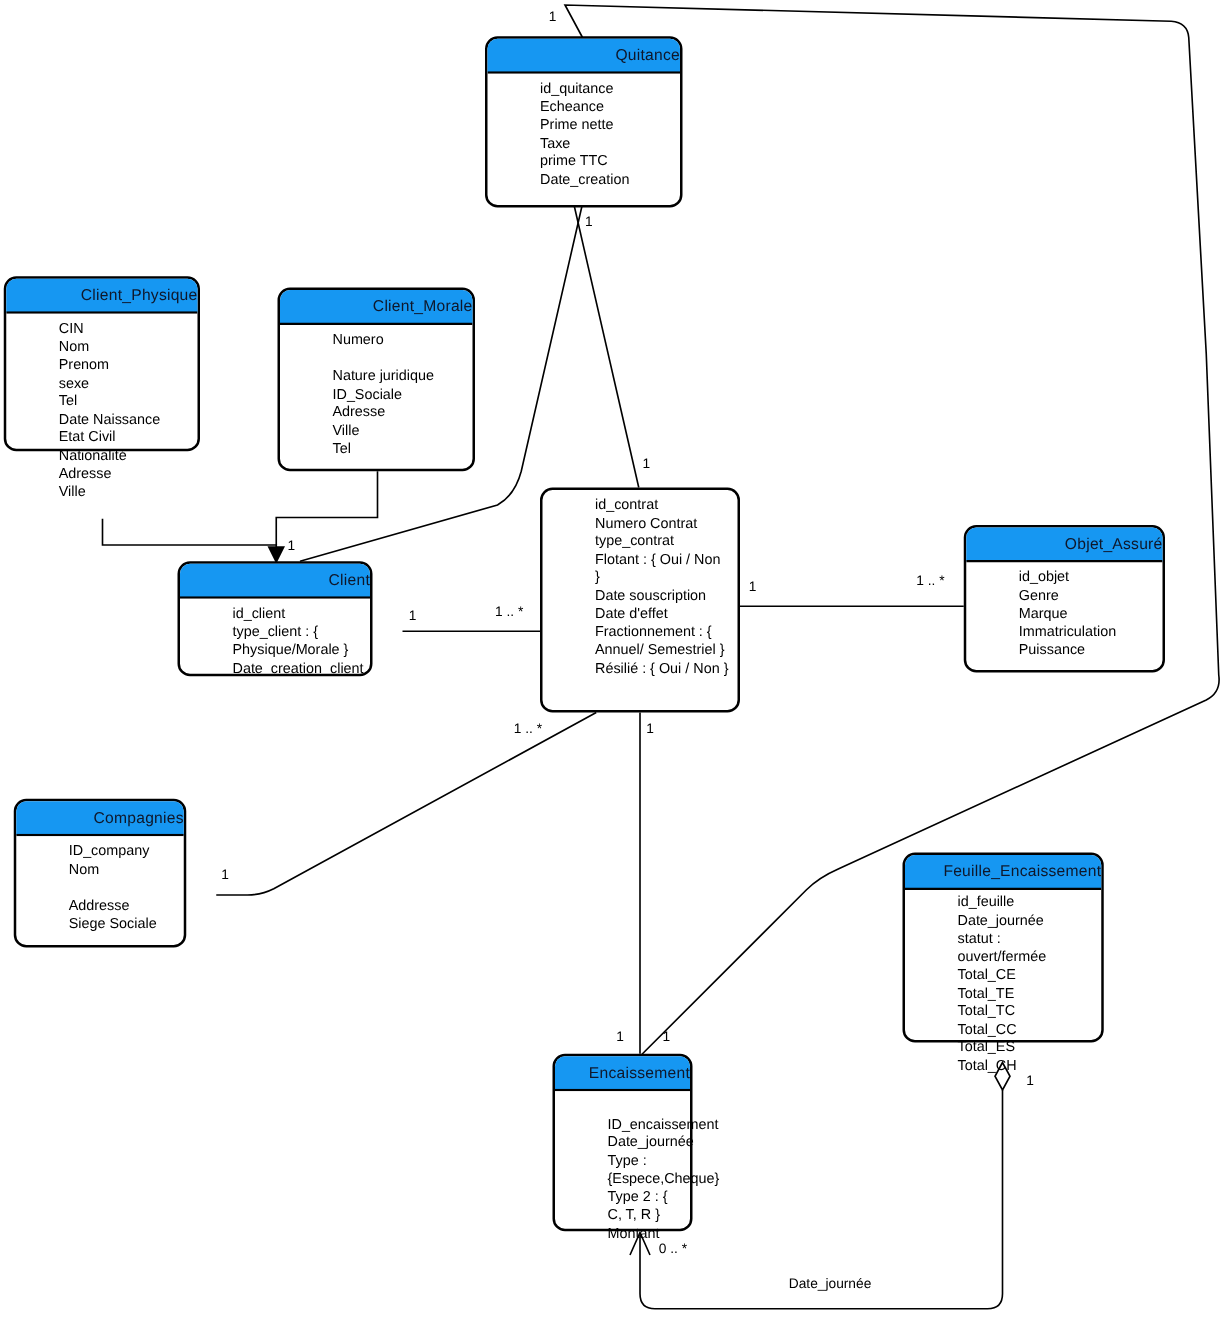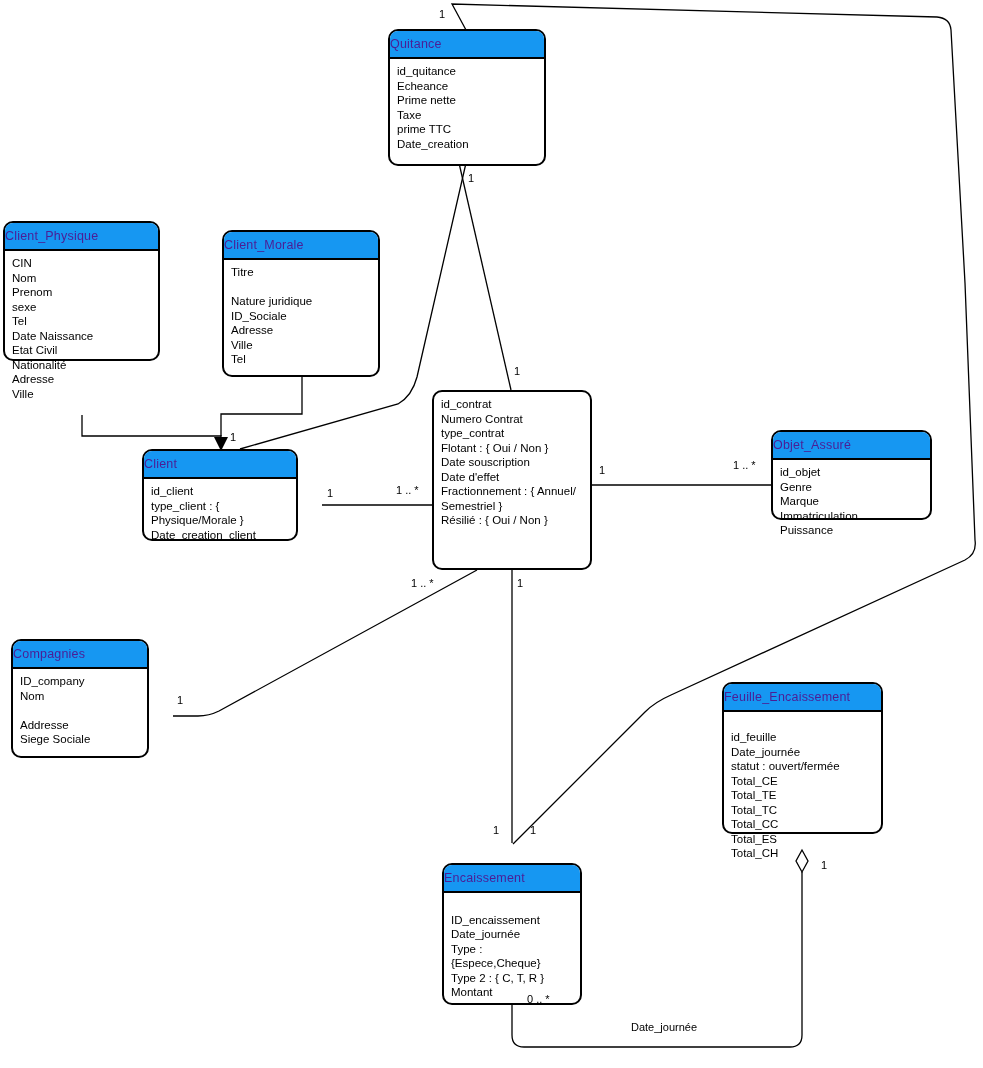--- a/index.html
+++ b/index.html
@@ -2,24 +2,24 @@
 <html><head>
 <meta charset="utf-8">
 <style>
   html,body{margin:0;padding:0;background:#ffffff;}
   #canvas{position:relative;width:983px;height:1068px;background:#ffffff;overflow:hidden;
           font-family:"Liberation Sans", sans-serif;color:#000;}
   #wires{position:absolute;left:0;top:0;width:983px;height:1068px;z-index:1;}
   .entity{position:absolute;box-sizing:border-box;border:2px solid #000;border-radius:10px;
           background:#fff;z-index:2;box-shadow:0 0 0 0 #000;}
   .entity-header{box-sizing:border-box;height:28px;border-bottom:2px solid #000;
-          border-radius:8px 8px 0 0;background:#1697F2;color:#4c1d95;
-          display:flex;align-items:center;justify-content:flex-start;
+          border-radius:8px 8px 0 0;background:#1697F2;color:#0f172a;
+          display:flex;align-items:center;justify-content:flex-end;
           font-size:12.5px;letter-spacing:.2px;}
-  .entity-body{padding:5px 7px 3px 7px;font-size:11.5px;}
+  .entity-body{padding:5px 7px 3px 7px;font-size:11.5px;margin-left:35px;}
   .attr{min-height:14.5px;line-height:14.5px;white-space:normal;}
   .mlabel{position:absolute;z-index:3;font-size:11px;line-height:13px;white-space:nowrap;}
 </style>
 </head>
 <body>
 
 <div id="canvas">
 
   <svg id="wires" viewBox="0 0 983 1068">
     <g fill="none" stroke="#000" stroke-width="1.3">
@@ -69,21 +69,21 @@
       <div class="attr">Adresse</div>
       <div class="attr">Ville</div>
     </div>
   </div>
 
   <div class="entity" style="left:222px;top:230px;width:158px;height:147px">
     <div class="entity-header">
       <span>Client_Morale</span>
     </div>
     <div class="entity-body">
-      <div class="attr">Titre</div>
+      <div class="attr">Numero</div>
       <div class="attr"></div>
       <div class="attr">Nature juridique</div>
       <div class="attr">ID_Sociale</div>
       <div class="attr">Adresse</div>
       <div class="attr">Ville</div>
       <div class="attr">Tel</div>
     </div>
   </div>
 
   <div class="entity" style="left:432px;top:390px;width:160px;height:180px">
@@ -103,21 +103,21 @@
     <div class="entity-header">
       <span>Client</span>
     </div>
     <div class="entity-body">
       <div class="attr">id_client</div>
       <div class="attr">type_client : { Physique/Morale }</div>
       <div class="attr">Date_creation_client</div>
     </div>
   </div>
 
-  <div class="entity" style="left:771px;top:430px;width:161px;height:90px">
+  <div class="entity" style="left:771px;top:420px;width:161px;height:118px">
     <div class="entity-header">
       <span>Objet_Assuré</span>
     </div>
     <div class="entity-body">
       <div class="attr">id_objet</div>
       <div class="attr">Genre</div>
       <div class="attr">Marque</div>
       <div class="attr">Immatriculation</div>
       <div class="attr">Puissance</div>
     </div>
@@ -133,34 +133,34 @@
       <div class="attr"></div>
       <div class="attr">Addresse</div>
       <div class="attr">Siege Sociale</div>
     </div>
   </div>
 
   <div class="entity" style="left:722px;top:682px;width:161px;height:152px">
     <div class="entity-header">
       <span>Feuille_Encaissement</span>
     </div>
-    <div class="entity-body" style="padding-top:18px">
+    <div class="entity-body" style="padding-top:3px">
       <div class="attr">id_feuille</div>
       <div class="attr">Date_journée</div>
       <div class="attr">statut : ouvert/fermée</div>
       <div class="attr">Total_CE</div>
       <div class="attr">Total_TE</div>
       <div class="attr">Total_TC</div>
       <div class="attr">Total_CC</div>
       <div class="attr">Total_ES</div>
       <div class="attr">Total_CH</div>
     </div>
   </div>
 
-  <div class="entity" style="left:442px;top:863px;width:140px;height:142px">
+  <div class="entity" style="left:442px;top:843px;width:112px;height:142px">
     <div class="entity-header">
       <span>Encaissement</span>
     </div>
     <div class="entity-body">
       <div class="attr"></div>
       <div class="attr">ID_encaissement</div>
       <div class="attr">Date_journée</div>
       <div class="attr">Type : {Espece,Cheque}</div>
       <div class="attr">Type 2 : { C, T, R }</div>
       <div class="attr">Montant</div>

